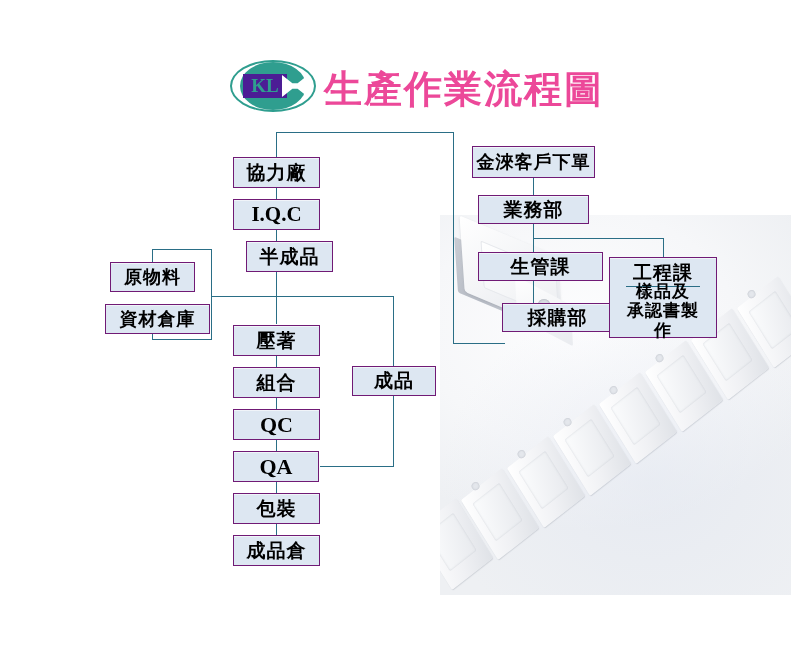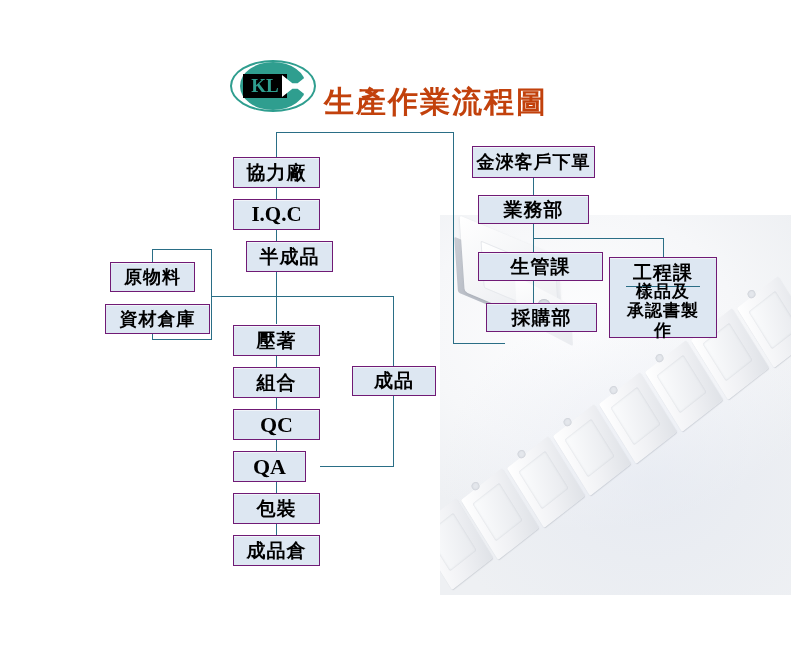--- a/index.html
+++ b/index.html
@@ -102,35 +102,34 @@
   }
   .logo .disc{
     position:absolute;left:10px;top:2px;width:66px;height:48px;
     background:#2f9e8f;border-radius:50%;
   }
   .logo .kl{
     position:absolute;left:13px;top:14px;width:44px;height:24px;
     color:#ffffff;font-size:19px;line-height:24px;font-weight:bold;
     letter-spacing:0px;text-align:center;
     font-family:"Liberation Serif","DejaVu Serif",serif;
-    background:#000000;color:#2f9e8f;
+    background:#4c1d95;color:#2f9e8f;
   }
   .logo .bow{
     position:absolute;left:52px;top:15px;width:26px;height:22px;
     background:#ffffff;
     clip-path:polygon(0% 0%,40% 38%,60% 38%,100% 0%,100% 100%,60% 62%,40% 62%,0% 100%);
   }
   .title{
     position:absolute;left:324px;top:64px;z-index:4;
-    color:#c2410c;
-    font-size:30px;font-weight:bold;
+    color:#ec4899;
+    font-size:38px;font-weight:bold;
     letter-spacing:2px;
     font-family:"DejaVu Sans","Liberation Sans",sans-serif;
     white-space:nowrap;
-    margin-top:18px;
   }
 
   
   .node{
     position:absolute;z-index:3;
     box-sizing:border-box;
     background:#dde7f2;
     border:1px solid #701a75;
     color:#000000;
     font-weight:bold;
@@ -251,21 +250,21 @@
   </div>
 
   <div class="node" style="left:233px;top:367px;width:87px;height:31px;font-size:19px;">
     <span>組合</span>
   </div>
 
   <div class="node serif" style="left:233px;top:409px;width:87px;height:31px;font-size:22px;">
     <span>QC</span>
   </div>
 
-  <div class="node serif" style="left:233px;top:451px;width:73px;height:31px;font-size:22px;">
+  <div class="node serif" style="left:233px;top:451px;width:86px;height:31px;font-size:22px;">
     <span>QA</span>
   </div>
 
   <div class="node" style="left:233px;top:493px;width:87px;height:31px;font-size:19px;">
     <span>包裝</span>
   </div>
 
   <div class="node" style="left:233px;top:535px;width:87px;height:31px;font-size:19px;">
     <span>成品倉</span>
   </div>
@@ -279,21 +278,21 @@
   </div>
 
   <div class="node" style="left:478px;top:195px;width:111px;height:29px;font-size:19px;">
     <span>業務部</span>
   </div>
 
   <div class="node" style="left:478px;top:252px;width:125px;height:29px;font-size:19px;">
     <span>生管課</span>
   </div>
 
-  <div class="node" style="left:486px;top:303px;width:111px;height:29px;font-size:19px;">
+  <div class="node" style="left:502px;top:303px;width:111px;height:29px;font-size:19px;">
     <span>採購部</span>
   </div>
 
   <div class="node stack" style="left:609px;top:257px;width:108px;height:81px;font-size:19px;">
     <div class="seg top" style="height:32px;">
       <span>工程課</span>
     </div>
     <div class="seg two" style="height:48px;font-size:17px;">
       <span>樣品及</span>
       <span>承認書製作</span>

